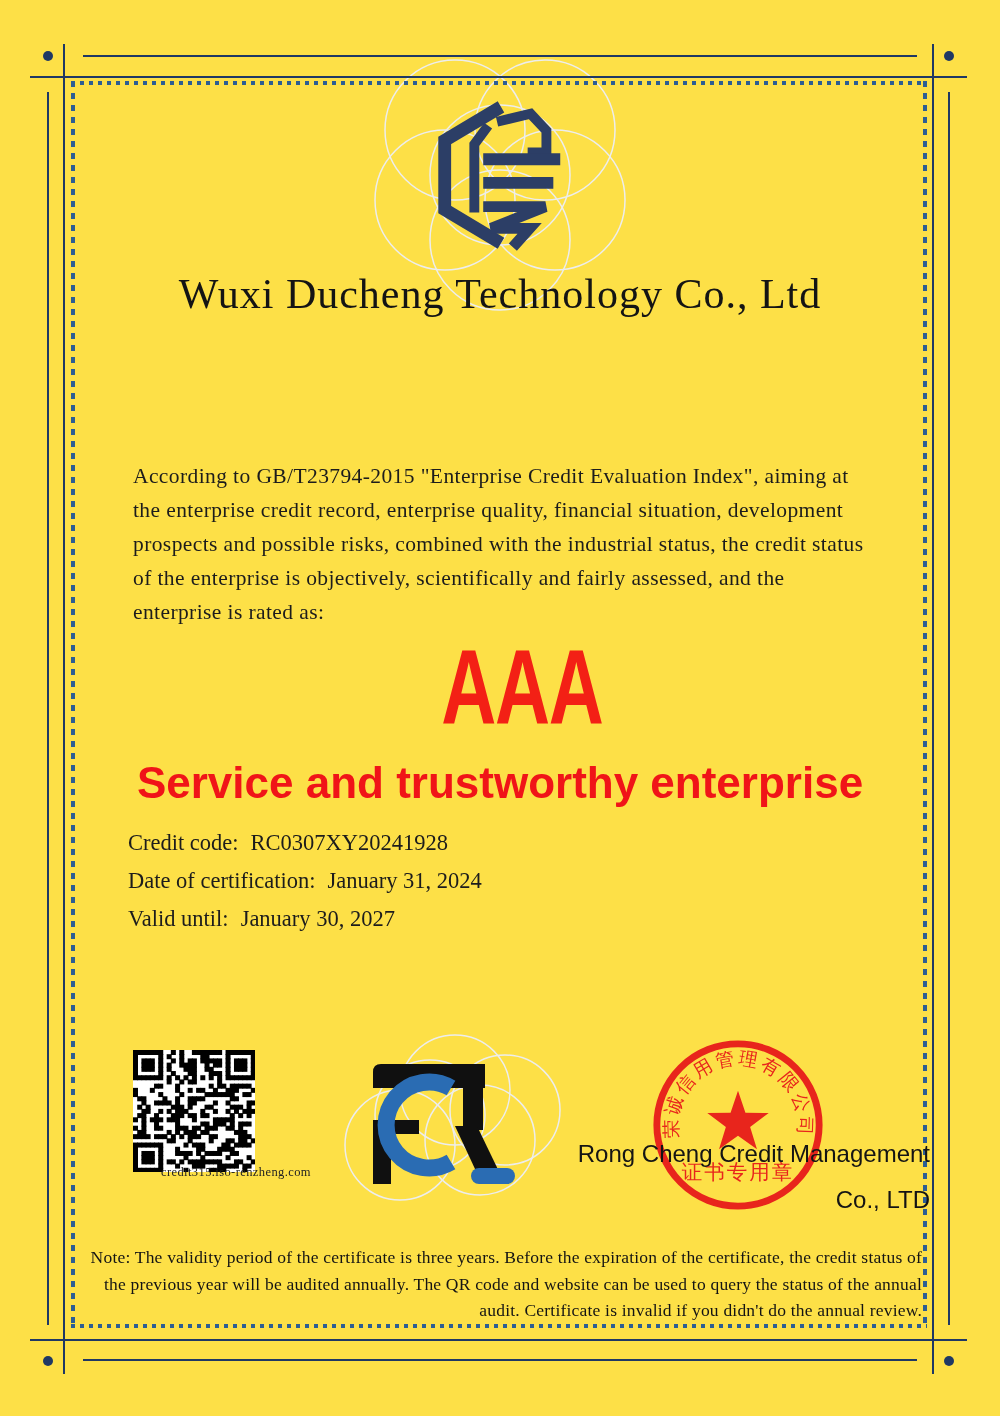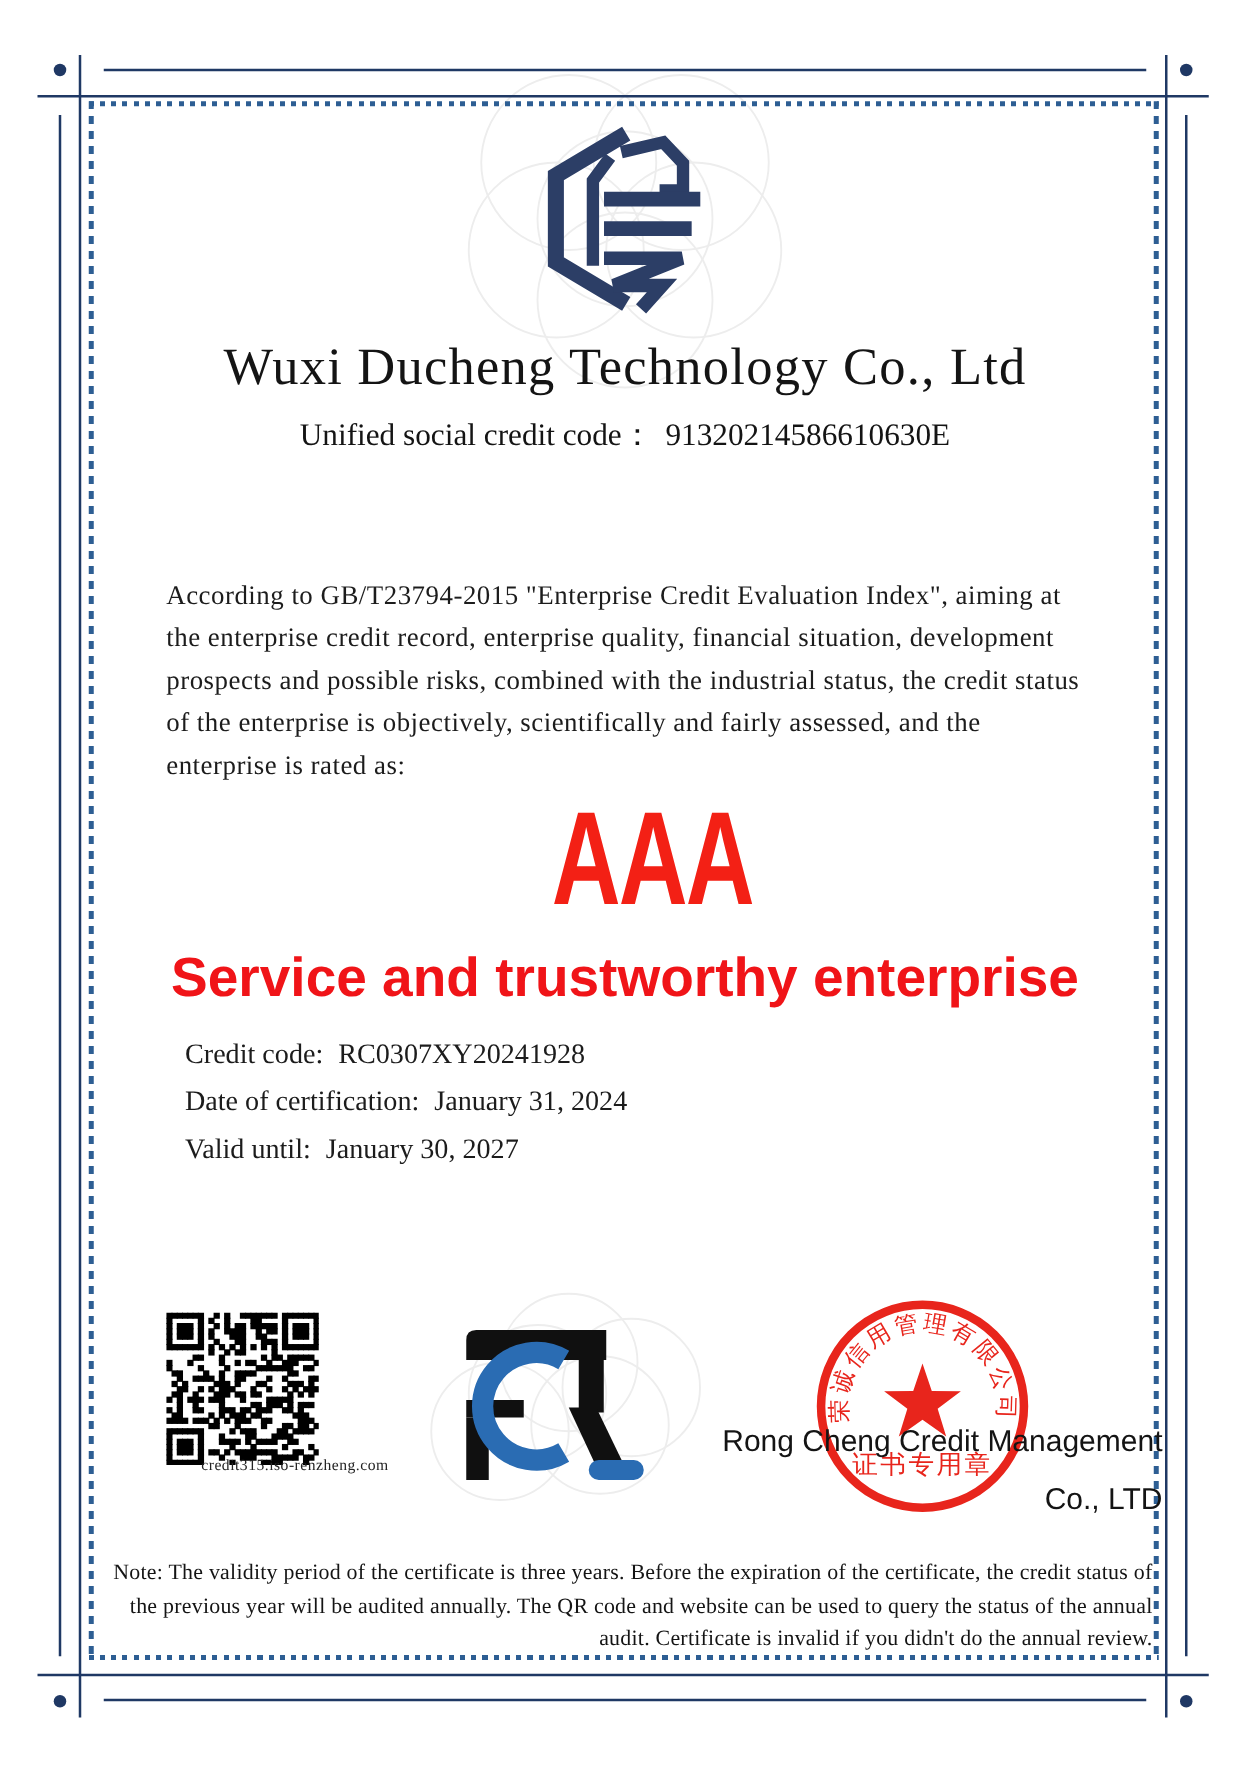--- a/index.html
+++ b/index.html
@@ -1,18 +1,18 @@
 <!DOCTYPE html>
 <html><head>
 <meta charset="utf-8">
 <style>
   * { margin:0; padding:0; box-sizing:border-box; }
   body { background:#888; font-family:"Liberation Sans", sans-serif; }
   .page {
-    position:relative; width:1000px; height:1416px; background:#ffffff;
+    position:relative; width:1000px; height:1416px; background:#fde047;
     margin:0 auto; overflow:hidden;
   }
   
   .bline { position:absolute; background:#1f3864; }
   .v1l { left:63px;  top:44px;  width:2px; height:1330px; }
   .v1r { left:932px; top:44px;  width:2px; height:1330px; }
   .v2l { left:47px;  top:92px;  width:2px; height:1233px; }
   .v2r { left:948px; top:92px;  width:2px; height:1233px; }
   .h1t { left:83px;  top:55px;  width:834px; height:2px; }
   .h1b { left:83px;  top:1359px;width:834px; height:2px; }
@@ -61,21 +61,20 @@
     transform:scaleX(0.72); letter-spacing:-2px;
   }
   .rating-caption {
     position:absolute; left:0; top:758px; width:1000px; text-align:center;
     font-size:44px; font-weight:bold; color:#f01418; letter-spacing:0px;
   }
   .details {
     position:absolute; left:128px; top:824px;
     font-family:"Liberation Serif", serif; font-size:22.5px; line-height:38px;
     color:#1c1c1c;
-    margin-left:20px;
   }
   .details .val { margin-left:12px; }
   
   .qr { position:absolute; left:133px; top:1050px; }
   .qr-caption {
     position:absolute; left:128px; top:1165px; width:260px;
     font-family:"Liberation Serif", serif; font-size:12.5px; color:#222;
     letter-spacing:0.4px;
     margin-left:33px;
   }
@@ -135,23 +134,20 @@
       <path d="M76,9 L19,43 V113 L76,147" stroke-width="13"></path>
       <path d="M63,28 L49,47 V116" stroke-width="10"></path>
       <path d="M72,24 L106,16 L122,33 V55 H103" stroke-width="10"></path>
       <path d="M58,62 H136" stroke-width="12"></path>
       <path d="M58,86 H129" stroke-width="12"></path>
       <path d="M58,110 H121 L66,132 H105 L88,151" stroke-width="11"></path>
     </g>
   </svg>
 
   <h1 class="company-name">Wuxi Ducheng Technology Co., Ltd</h1>
-  <div class="unified-code">
-    <span>Unified social credit code：</span><span class="val">91320214586610630E</span>
-  </div>
 
   <p class="body-par">According to GB/T23794-2015 "Enterprise Credit Evaluation Index", aiming at the enterprise credit record, enterprise quality, financial situation, development prospects and possible risks, combined with the industrial status, the credit status of the enterprise is objectively, scientifically and fairly assessed, and the enterprise is rated as:</p>
 
   <div class="rating">
     <span class="inner">AAA</span>
   </div>
   <div class="rating-caption">Service and trustworthy enterprise</div>
 
   <div class="details">
     <div>

